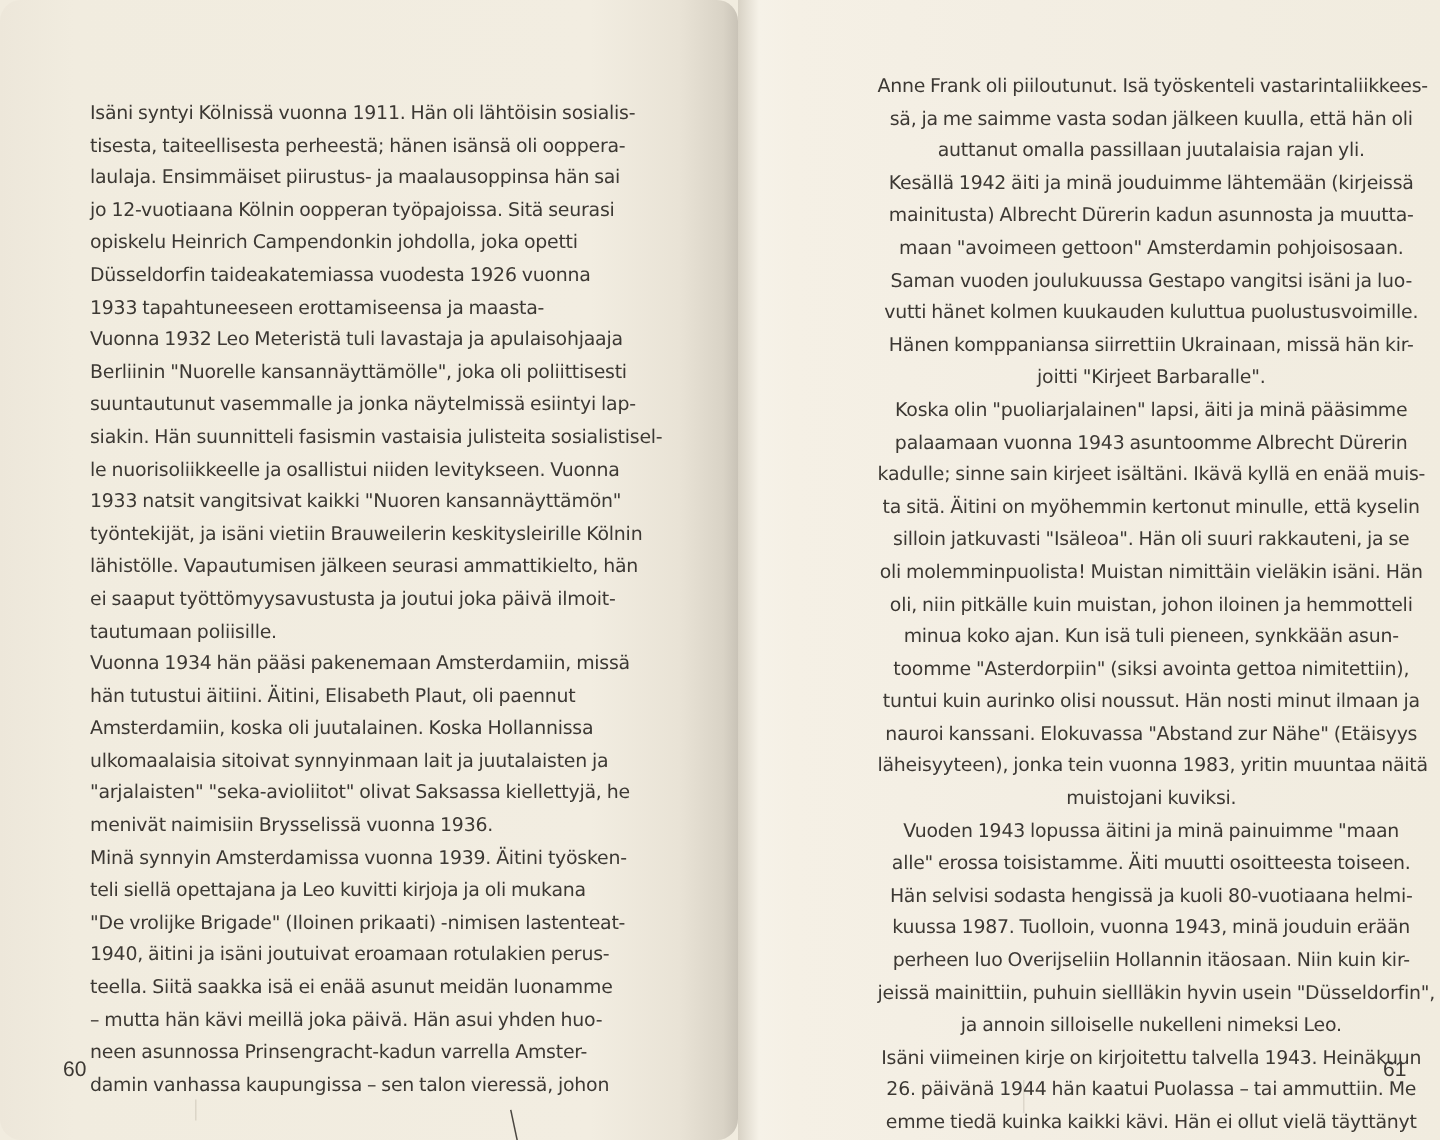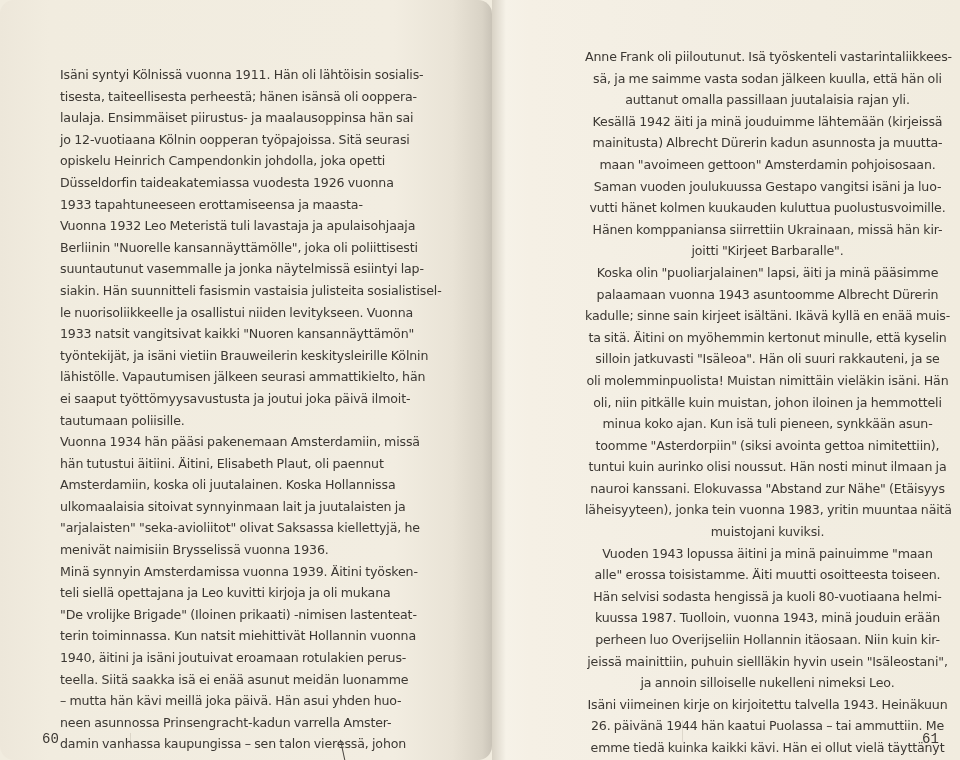--- a/index.html
+++ b/index.html
@@ -52,24 +52,24 @@
       top: 46px;
       width: 365px;
       text-align: center;
     }
     .line {
       display: block;
       white-space: nowrap;
     }
     .page-number {
       position: absolute;
-      font-family: Liberation Mono, monospace;
+      font-family: Liberation Sans, sans-serif;
       font-size: 14px;
       color: #3c3833;
-      top: 731px;
+      top: 704px;
     }
     .pn-left { left: 42px; }
     .pn-right { left: 430px; text-align: right; }
     .mark {
       position: absolute;
       background: #4a4640;
       transform-origin: top left;
     }
     .mark-slash {
       left: 340px;
@@ -109,21 +109,20 @@
         <span class="line">tautumaan poliisille.</span>
         <span class="line">Vuonna 1934 hän pääsi pakenemaan Amsterdamiin, missä</span>
         <span class="line">hän tutustui äitiini. Äitini, Elisabeth Plaut, oli paennut</span>
         <span class="line">Amsterdamiin, koska oli juutalainen. Koska Hollannissa</span>
         <span class="line">ulkomaalaisia sitoivat synnyinmaan lait ja juutalaisten ja</span>
         <span class="line">"arjalaisten" "seka-avioliitot" olivat Saksassa kiellettyjä, he</span>
         <span class="line">menivät naimisiin Brysselissä vuonna 1936.</span>
         <span class="line">Minä synnyin Amsterdamissa vuonna 1939. Äitini työsken-</span>
         <span class="line">teli siellä opettajana ja Leo kuvitti kirjoja ja oli mukana</span>
         <span class="line">"De vrolijke Brigade" (Iloinen prikaati) -nimisen lastenteat-</span>
-        <span class="line">terin toiminnassa. Kun natsit miehittivät Hollannin vuonna</span>
         <span class="line">1940, äitini ja isäni joutuivat eroamaan rotulakien perus-</span>
         <span class="line">teella. Siitä saakka isä ei enää asunut meidän luonamme</span>
         <span class="line">– mutta hän kävi meillä joka päivä. Hän asui yhden huo-</span>
         <span class="line">neen asunnossa Prinsengracht-kadun varrella Amster-</span>
         <span class="line">damin vanhassa kaupungissa – sen talon vieressä, johon</span>
       </div>
     <div class="page-number pn-left">60</div>
     <div class="mark mark-slash"></div>
     <div class="faint" style="left:130px;top:733px;width:1px;height:14px;"></div>
   </div>
@@ -151,21 +150,21 @@
         <span class="line">toomme "Asterdorpiin" (siksi avointa gettoa nimitettiin),</span>
         <span class="line">tuntui kuin aurinko olisi noussut. Hän nosti minut ilmaan ja</span>
         <span class="line">nauroi kanssani. Elokuvassa "Abstand zur Nähe" (Etäisyys</span>
         <span class="line">läheisyyteen), jonka tein vuonna 1983, yritin muuntaa näitä</span>
         <span class="line">muistojani kuviksi.</span>
         <span class="line">Vuoden 1943 lopussa äitini ja minä painuimme "maan</span>
         <span class="line">alle" erossa toisistamme. Äiti muutti osoitteesta toiseen.</span>
         <span class="line">Hän selvisi sodasta hengissä ja kuoli 80-vuotiaana helmi-</span>
         <span class="line">kuussa 1987. Tuolloin, vuonna 1943, minä jouduin erään</span>
         <span class="line">perheen luo Overijseliin Hollannin itäosaan. Niin kuin kir-</span>
-        <span class="line">jeissä mainittiin, puhuin siellläkin hyvin usein "Isäleostani",</span>
+        <span class="line">jeissä mainittiin, puhuin siellläkin hyvin usein "Düsseldorfin",</span>
         <span class="line">ja annoin silloiselle nukelleni nimeksi Leo.</span>
         <span class="line">Isäni viimeinen kirje on kirjoitettu talvella 1943. Heinäkuun</span>
         <span class="line">26. päivänä 1944 hän kaatui Puolassa – tai ammuttiin. Me</span>
         <span class="line">emme tiedä kuinka kaikki kävi. Hän ei ollut vielä täyttänyt</span>
       </div>
     <div class="page-number pn-right">61</div>
     <div class="faint" style="left:190px;top:720px;width:1px;height:22px;"></div>
   </div>
 
 </div>

